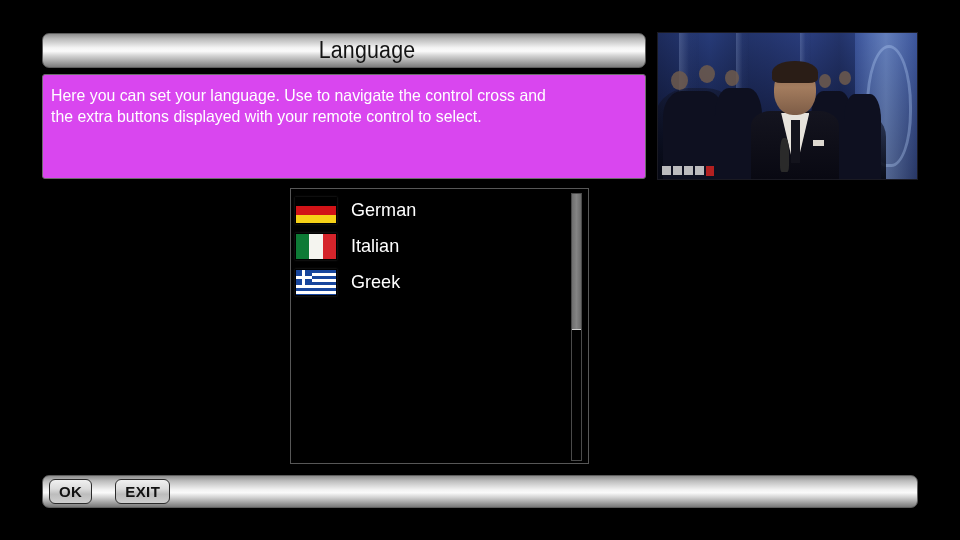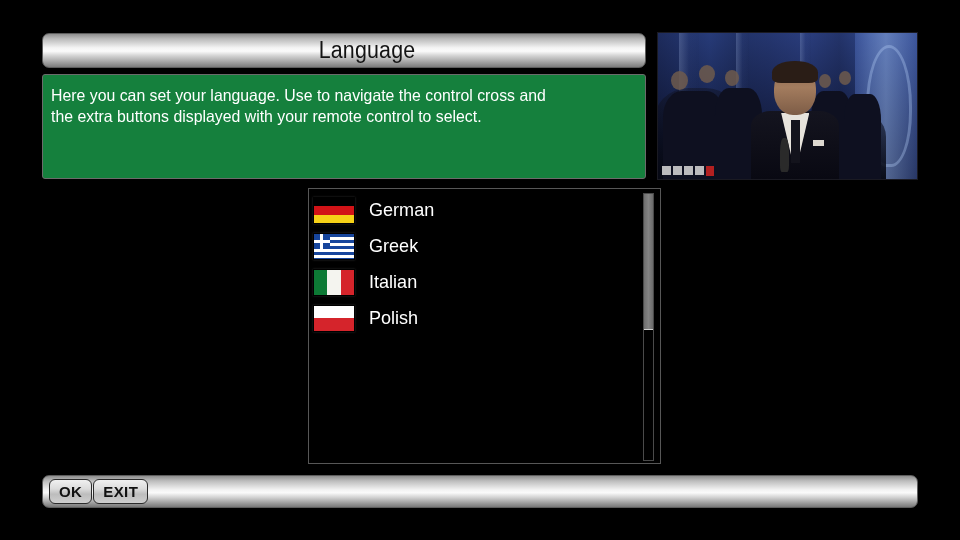--- a/index.html
+++ b/index.html
@@ -55,21 +55,21 @@
     transform: scaleX(0.93);
   }
 
   
   #desc-panel {
     position: absolute;
     left: 42px;
     top: 74px;
     width: 604px;
     height: 105px;
-    background: #15803d;
+    background: #d946ef;
     border: 1px solid #6b6b6b;
     border-radius: 3px;
     box-sizing: border-box;
     padding: 10px 8px 0 8px;
   }
   #desc-text {
     color: #ffffff;
     font-size: 16.5px;
     line-height: 21px;
     font-family: "Liberation Sans Narrow", "Liberation Sans", sans-serif;
@@ -203,23 +203,23 @@
   .logo-blk {
     background: #d9d9d9;
     width: 9px; height: 9px;
     opacity: 0.85;
   }
   .logo-red { background: #b32020; width: 8px; height: 10px; }
 
   
   #list-panel {
     position: absolute;
-    left: 308px;
+    left: 290px;
     top: 188px;
-    width: 353px;
+    width: 299px;
     height: 276px;
     background: #000;
     border: 1px solid #575757;
     box-sizing: border-box;
     overflow: hidden;
   }
   #list-inner {
     position: absolute;
     left: 0; top: 3px;
     width: 342px;
@@ -350,21 +350,21 @@
         #f2f2f2 44%,
         #fafafa 54%,
         #cfcfcf 70%,
         #a0a0a0 86%,
         #787878 100%);
     border: 1px solid #5d5d5d;
     box-sizing: border-box;
     display: flex;
     align-items: center;
     padding-left: 6px;
-    gap: 1px;
+    gap: 23px;
   }
   .softkey {
     height: 25px;
     min-width: 42px;
     padding: 0 9px;
     border-radius: 6px;
     border: 1.6px solid #2b2b2b;
     background: linear-gradient(to bottom, #f0f0f0 0%, #dcdcdc 38%, #bdbdbd 62%, #cfcfcf 100%);
     display: flex;
     align-items: center;
@@ -426,30 +426,26 @@
     </div>
   </div>
 
   <div id="list-panel">
     <div id="list-inner">
         <div class="row">
           <span class="flag f-german"></span>
           <span class="row-label">German</span>
         </div>
         <div class="row">
-          <span class="flag f-greek"></span>
-          <span class="row-label">Greek</span>
-        </div>
-        <div class="row">
           <span class="flag f-italian"></span>
           <span class="row-label">Italian</span>
         </div>
         <div class="row">
-          <span class="flag f-polish"></span>
-          <span class="row-label">Polish</span>
+          <span class="flag f-greek"></span>
+          <span class="row-label">Greek</span>
         </div>
       </div>
     <div id="scroll-track">
       <div id="scroll-thumb" style="height: 51%; top: 0%;"></div>
     </div>
   </div>
 
   <div id="bottom-bar">
       <div class="softkey">
         <span>OK</span>

